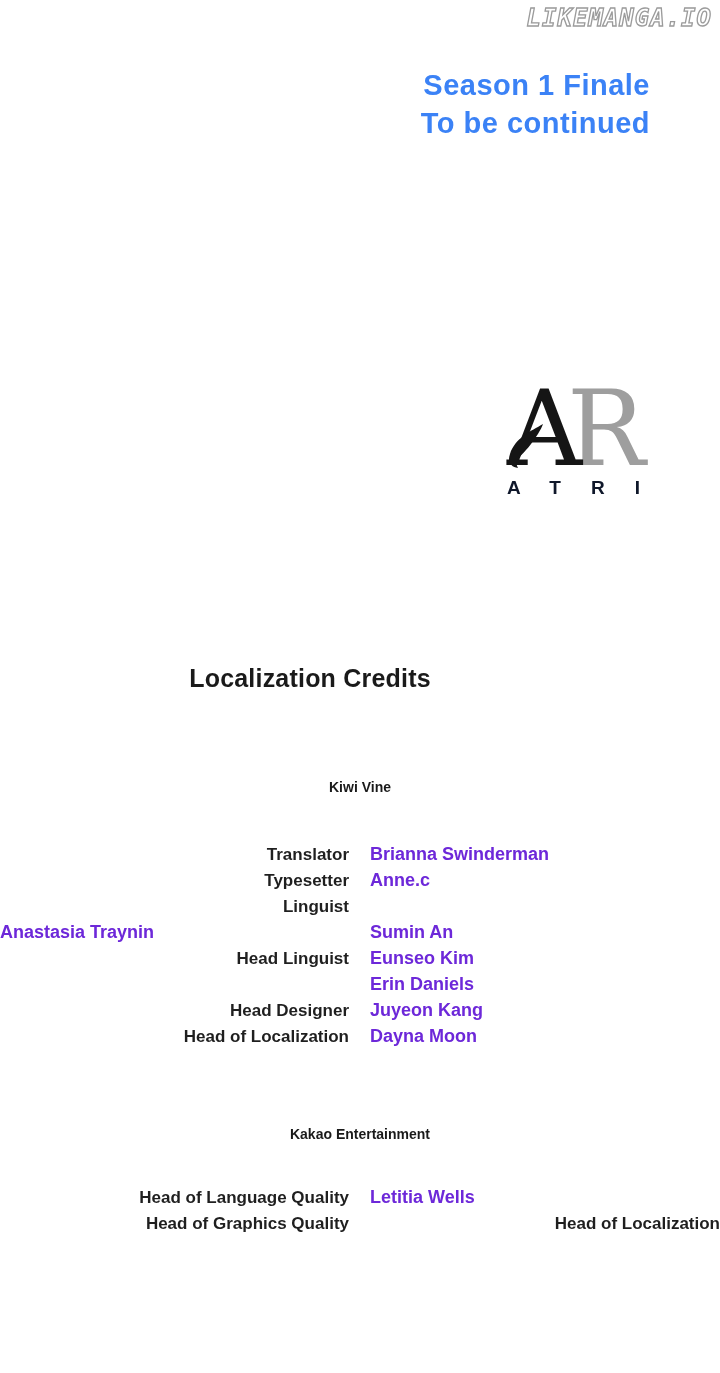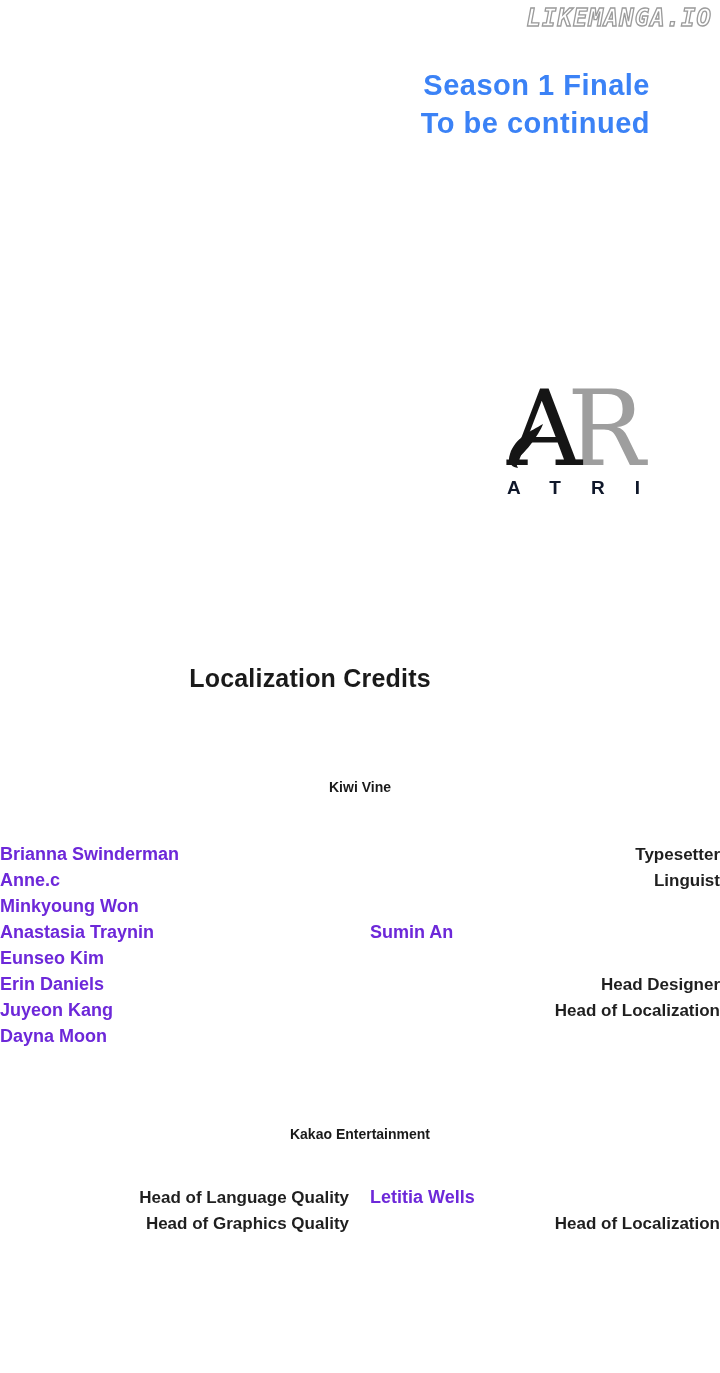--- a/index.html
+++ b/index.html
@@ -136,33 +136,34 @@
 
   <path fill="#151515" d="M38 56 C 26 63, 10 70, 5 86 C 2 94, 6 99, 13 100 C 8 92, 18 87, 26 76 C 31 69, 36 62, 38 56 Z"></path>
 </svg>
 <div class="logo-wordmark">ATRI</div>
 
 <div class="credits-title">Localization Credits</div>
 
 <div class="section-heading heading-kiwi">Kiwi Vine</div>
 
 <div class="credits-grid grid-kiwi">
+  <div class="credit-role">Translator</div>
   <div class="credit-name">Brianna Swinderman</div>
 
   <div class="credit-role">Typesetter</div>
   <div class="credit-name">Anne.c</div>
 
   <div class="credit-role">Linguist</div>
-  <div class="credit-name">Minkyoung Won</div>
 
   <div class="credit-role"></div>
   <div class="credit-name">Anastasia Traynin</div>
 
   <div class="credit-name">Sumin An</div>
 
+  <div class="credit-role">Head Linguist</div>
   <div class="credit-name">Eunseo Kim</div>
 
   <div class="credit-role"></div>
   <div class="credit-name">Erin Daniels</div>
 
   <div class="credit-role">Head Designer</div>
   <div class="credit-name">Juyeon Kang</div>
 
   <div class="credit-role">Head of Localization</div>
   <div class="credit-name">Dayna Moon</div>

